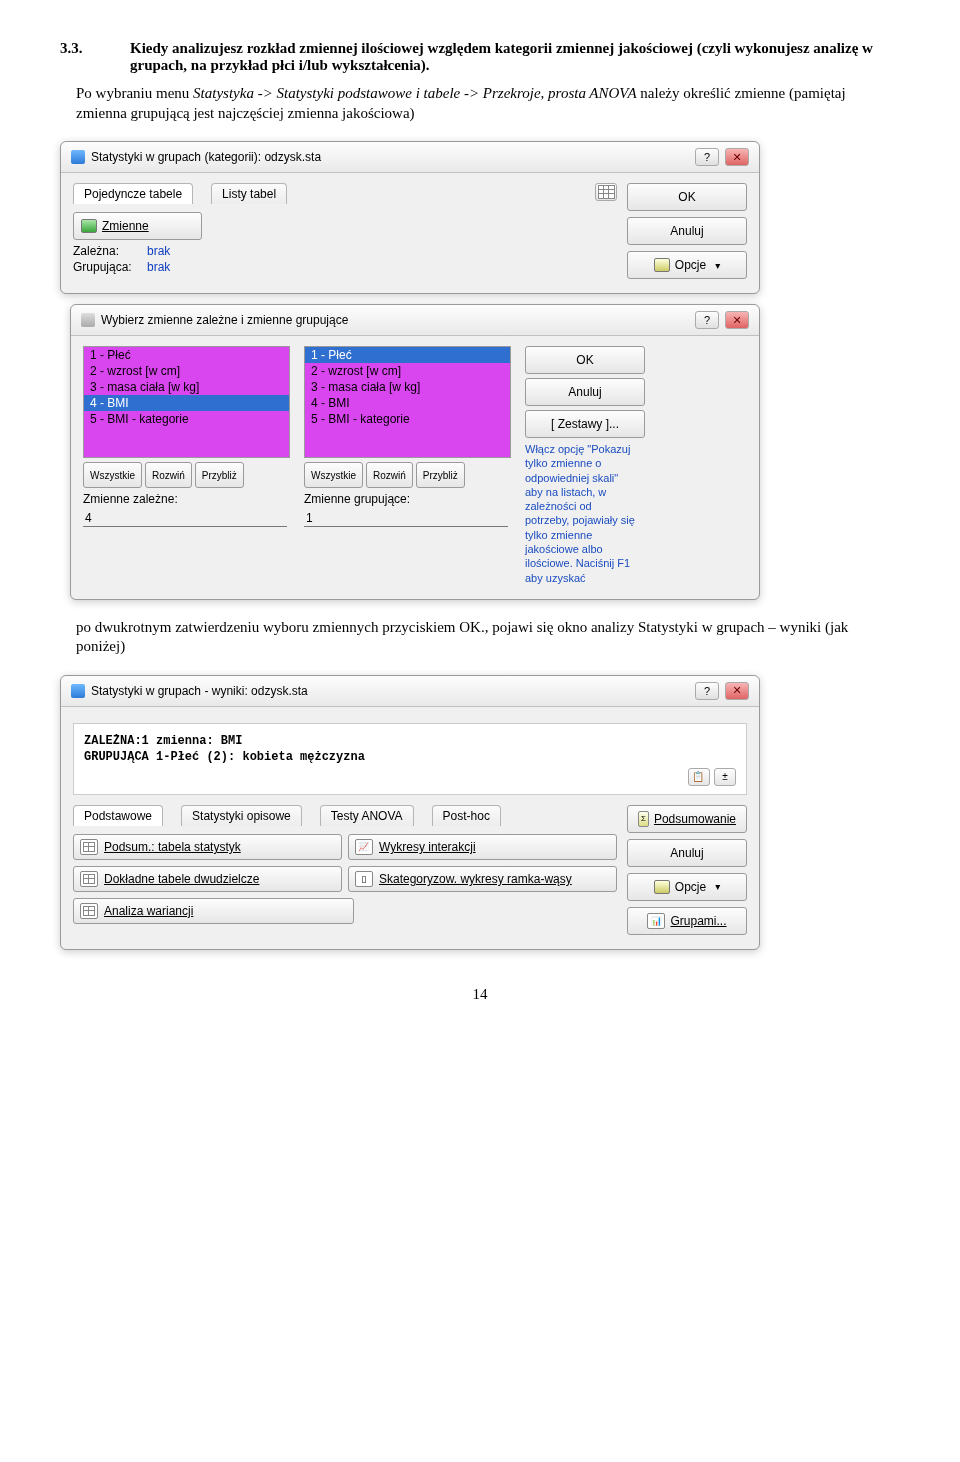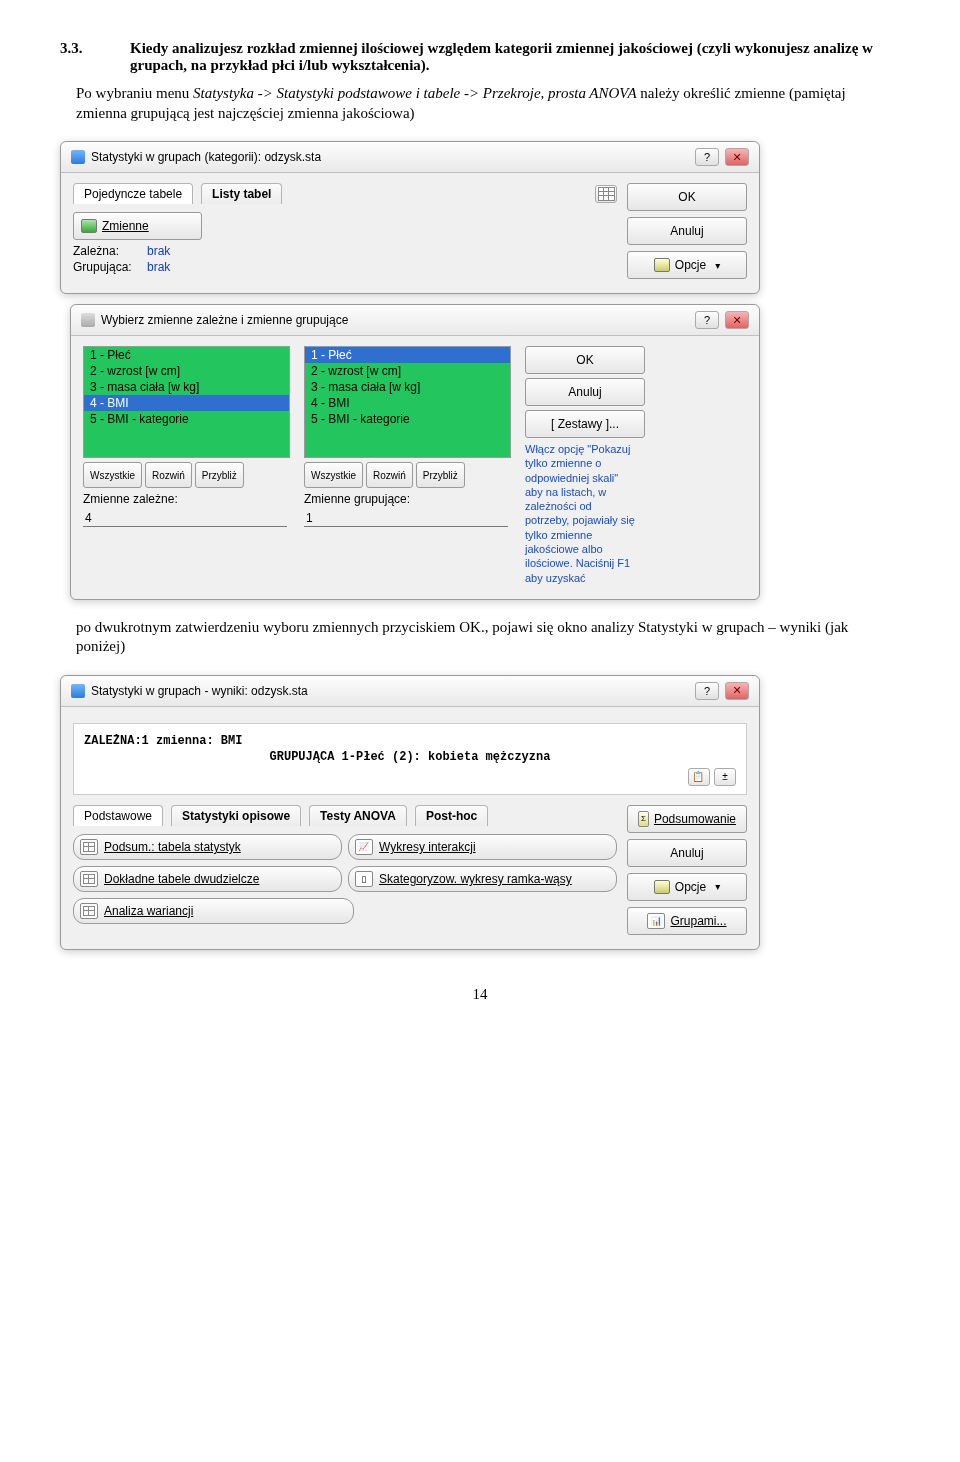--- a/index.html
+++ b/index.html
@@ -49,29 +49,28 @@
   .ctrl-btn {
     width: 22px; height: 16px;
     border: 1px solid #aaa;
     border-radius: 3px;
     background: linear-gradient(#fdfdfd,#e0e0e0);
     display: flex; align-items: center; justify-content: center;
     font-size: 11px;
   }
   .ctrl-close { background: linear-gradient(#f8b4b4,#e06464); color: #6b0000; }
   .win-body { padding: 10px 12px 14px 12px; }
-  .tabs { display: flex; gap: 8px; margin-bottom: 8px; align-items: center; }
+  .tabs { display: flex; gap: 18px; margin-bottom: 8px; align-items: flex-start; }
   .tab {
     padding: 3px 10px;
     border: 1px solid #b5b5b5;
     border-bottom: none;
     background: linear-gradient(#fbfbfb,#ececec);
     border-radius: 4px 4px 0 0;
     font-size: 12px;
-    font-weight: bold;
   }
   .tab.active { background: #fff; font-weight: 400; }
   .right-btns { margin-left: auto; display: flex; flex-direction: column; gap: 6px; width: 120px; }
   .btn {
     border: 1px solid #9a9a9a;
     background: linear-gradient(#fdfdfd,#e6e6e6);
     border-radius: 3px;
     padding: 3px 10px;
     font-size: 12px;
     text-align: center;
@@ -91,21 +90,21 @@
   }
   .icon-green { background: linear-gradient(#a9e6a9,#3aa73a); }
   .icon-arrow-down::after { content: "▾"; font-size: 10px; margin-left: 4px; }
   .row-flex { display: flex; gap: 10px; align-items: flex-start; }
   .left-col { flex: 1; }
   .defs { margin-top: 4px; font-size: 12px; }
   .defs-row { display: flex; gap: 4px; margin-bottom: 2px; }
   .defs-label { width: 70px; }
   .defs-val { color: #1040c0; }
   .listbox {
-    background: #22c55e;
+    background: #d946ef;
     border: 1px solid #9a9a9a;
     width: 205px;
     height: 110px;
     overflow: hidden;
   }
   .listbox .item { padding: 1px 6px; }
   .listbox .sel {
     background: #2f6fd0;
     color: #fff;
   }
@@ -153,21 +152,21 @@
     background:linear-gradient(#fdfdfd,#e6e6e6);
     border-radius:3px;
     display:flex; align-items:center; justify-content:center;
     font-size:10px;
   }
   .opt-row { display:flex; gap:6px; margin-bottom:6px; }
   .opt-btn {
     flex:1;
     border:1px solid #9a9a9a;
     background:linear-gradient(#fdfdfd,#e6e6e6);
-    border-radius:11px;
+    border-radius:3px;
     padding:4px 6px;
     font-size:12px;
     display:flex; align-items:center; gap:6px;
     justify-content:flex-start;
   }
   .opt-icon {
     width:16px; height:14px;
     border:1px solid #888;
     background:#fff;
     border-radius:2px;
@@ -310,21 +309,21 @@
       <span class="title-icon"></span>
       <span>Statystyki w grupach - wyniki: odzysk.sta</span>
       <div class="titlebar-controls">
         <div class="ctrl-btn">?</div>
         <div class="ctrl-btn ctrl-close">✕</div>
       </div>
     </div>
     <div class="win-body">
       <div class="stats-panel">
         <div class="line mono"><b>ZALEŻNA:1 zmienna: BMI</b></div>
-        <div class="line mono" style="text-align:center;"><b>GRUPUJĄCA 1-Płeć    (2): kobieta mężczyzna</b></div>
+        <div class="line mono" style=""><b>GRUPUJĄCA 1-Płeć    (2): kobieta mężczyzna</b></div>
         <div class="pin-icons">
           <div class="tiny-btn">📋</div>
           <div class="tiny-btn">±</div>
         </div>
       </div>
 
       <div class="row-flex">
         <div class="left-col">
           <div class="tabs">
             <div class="tab active">Podstawowe</div>

